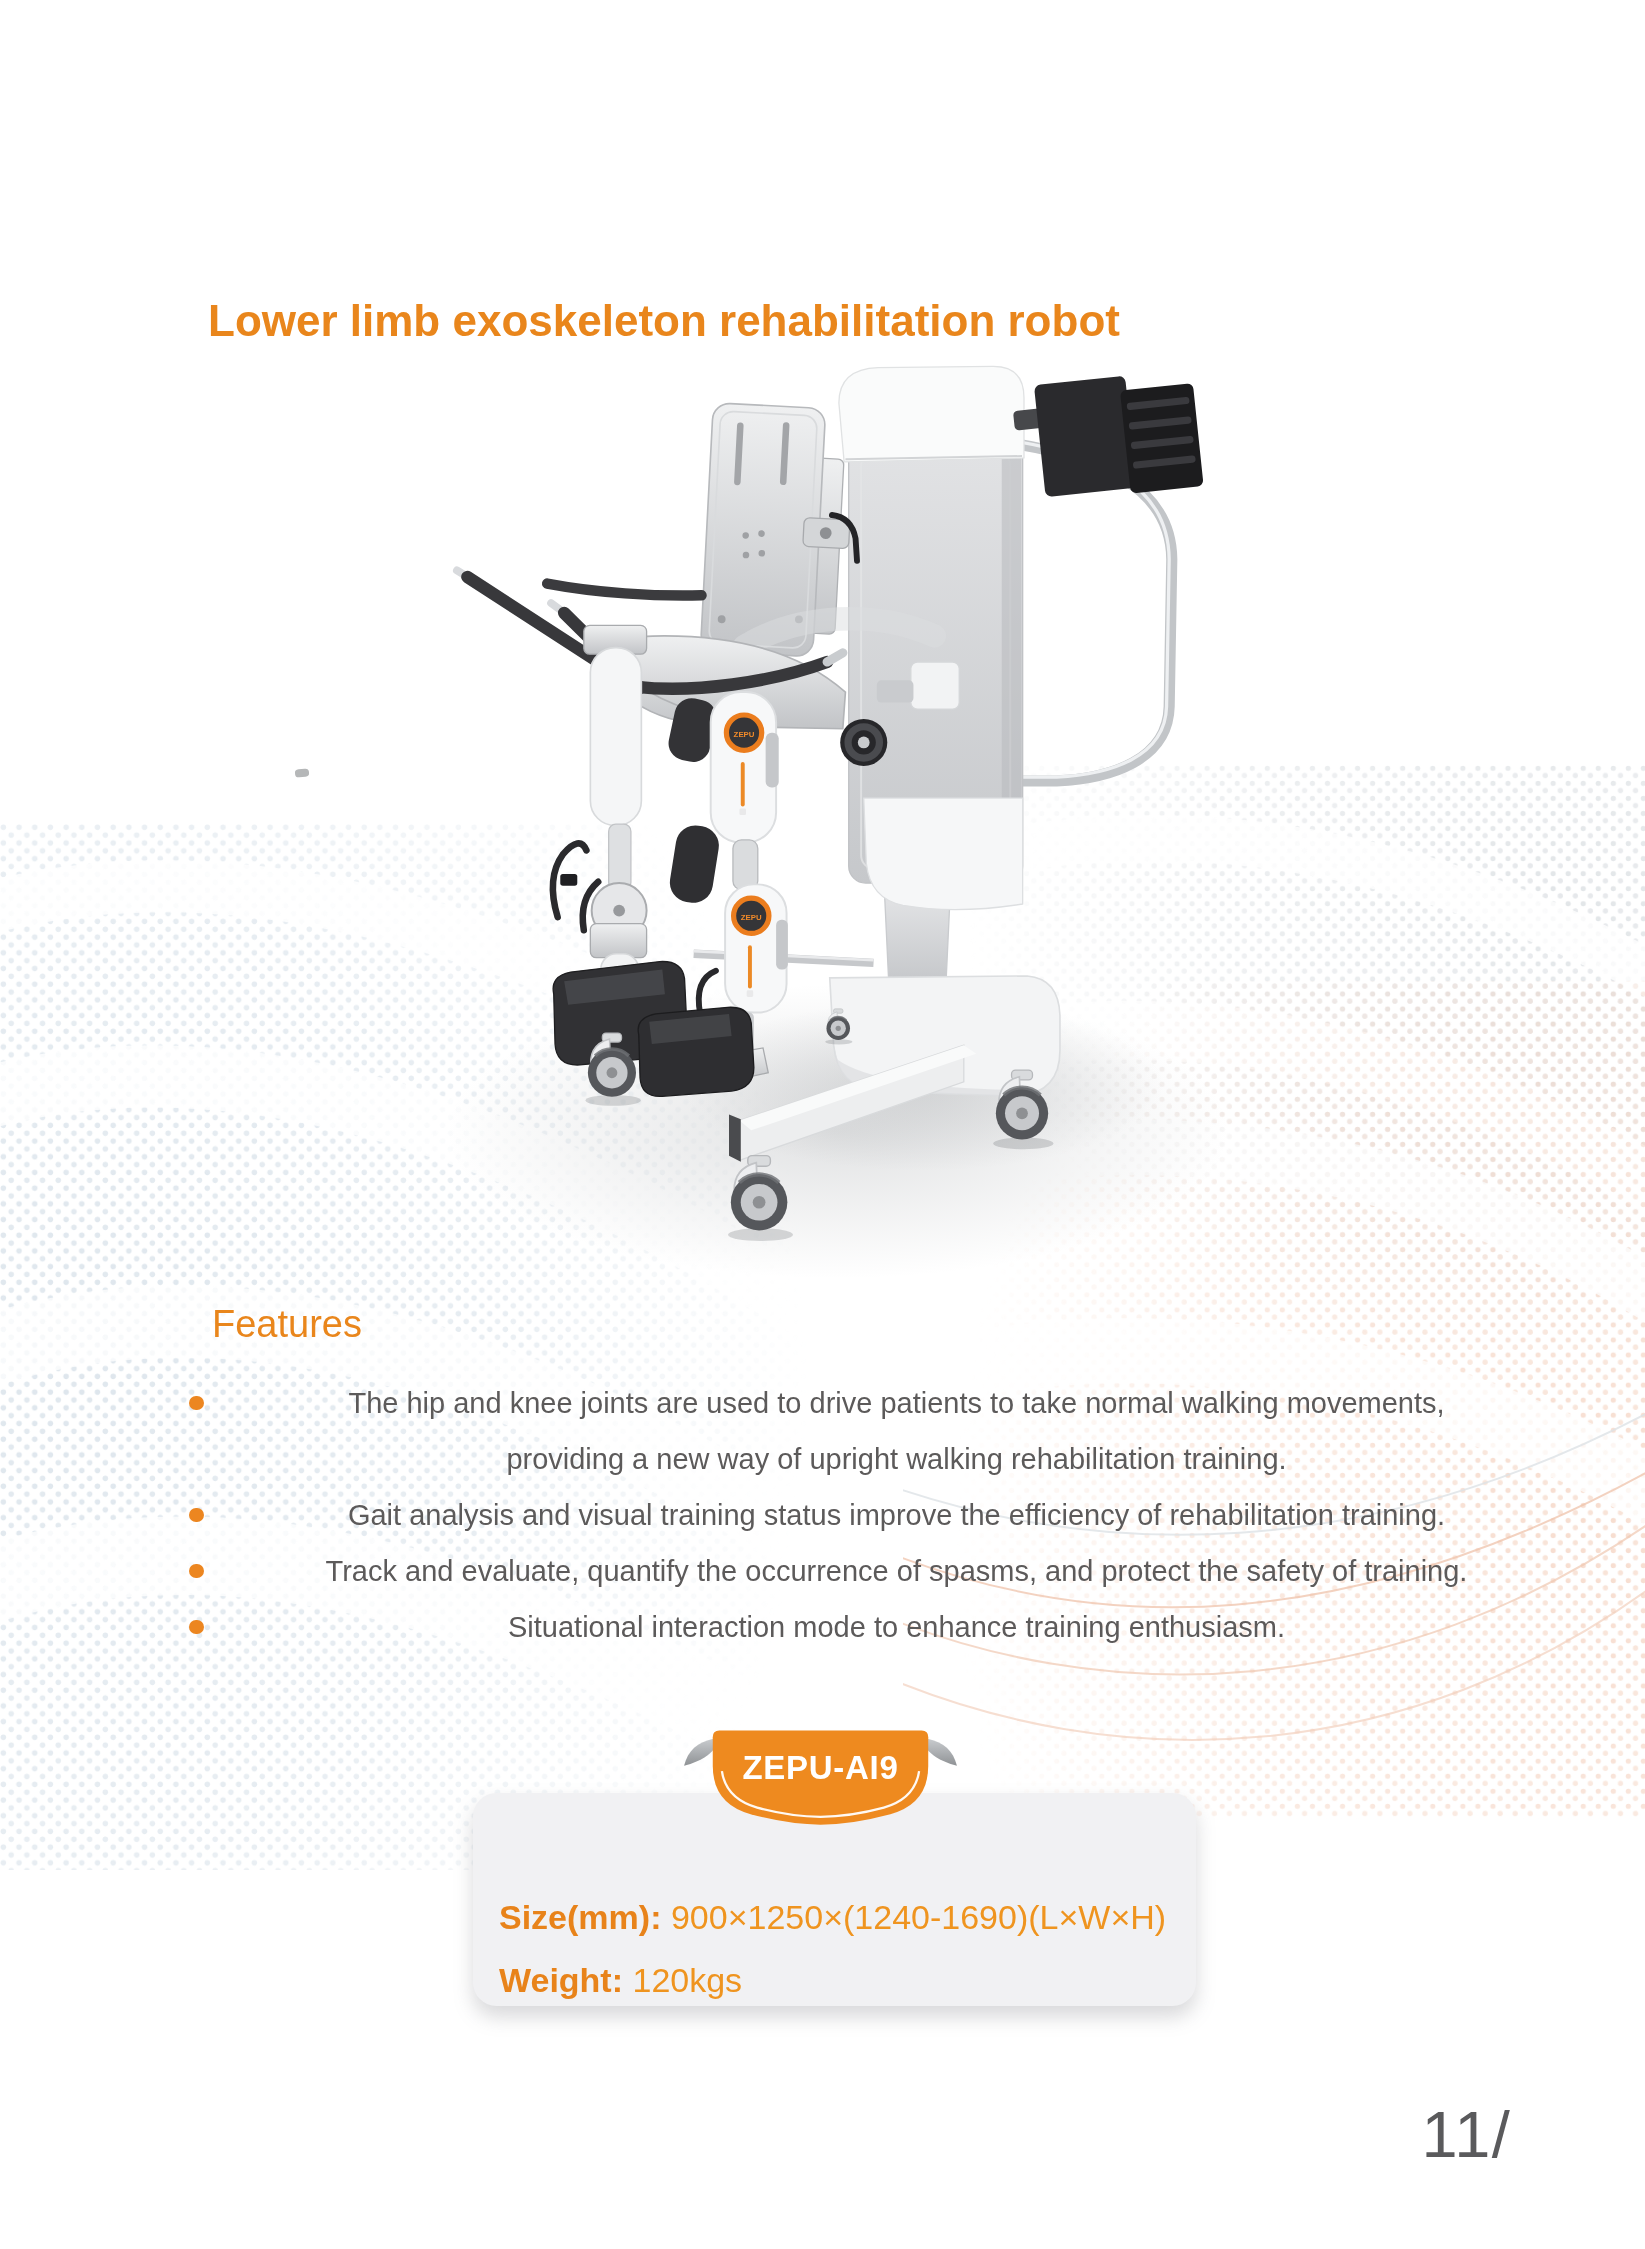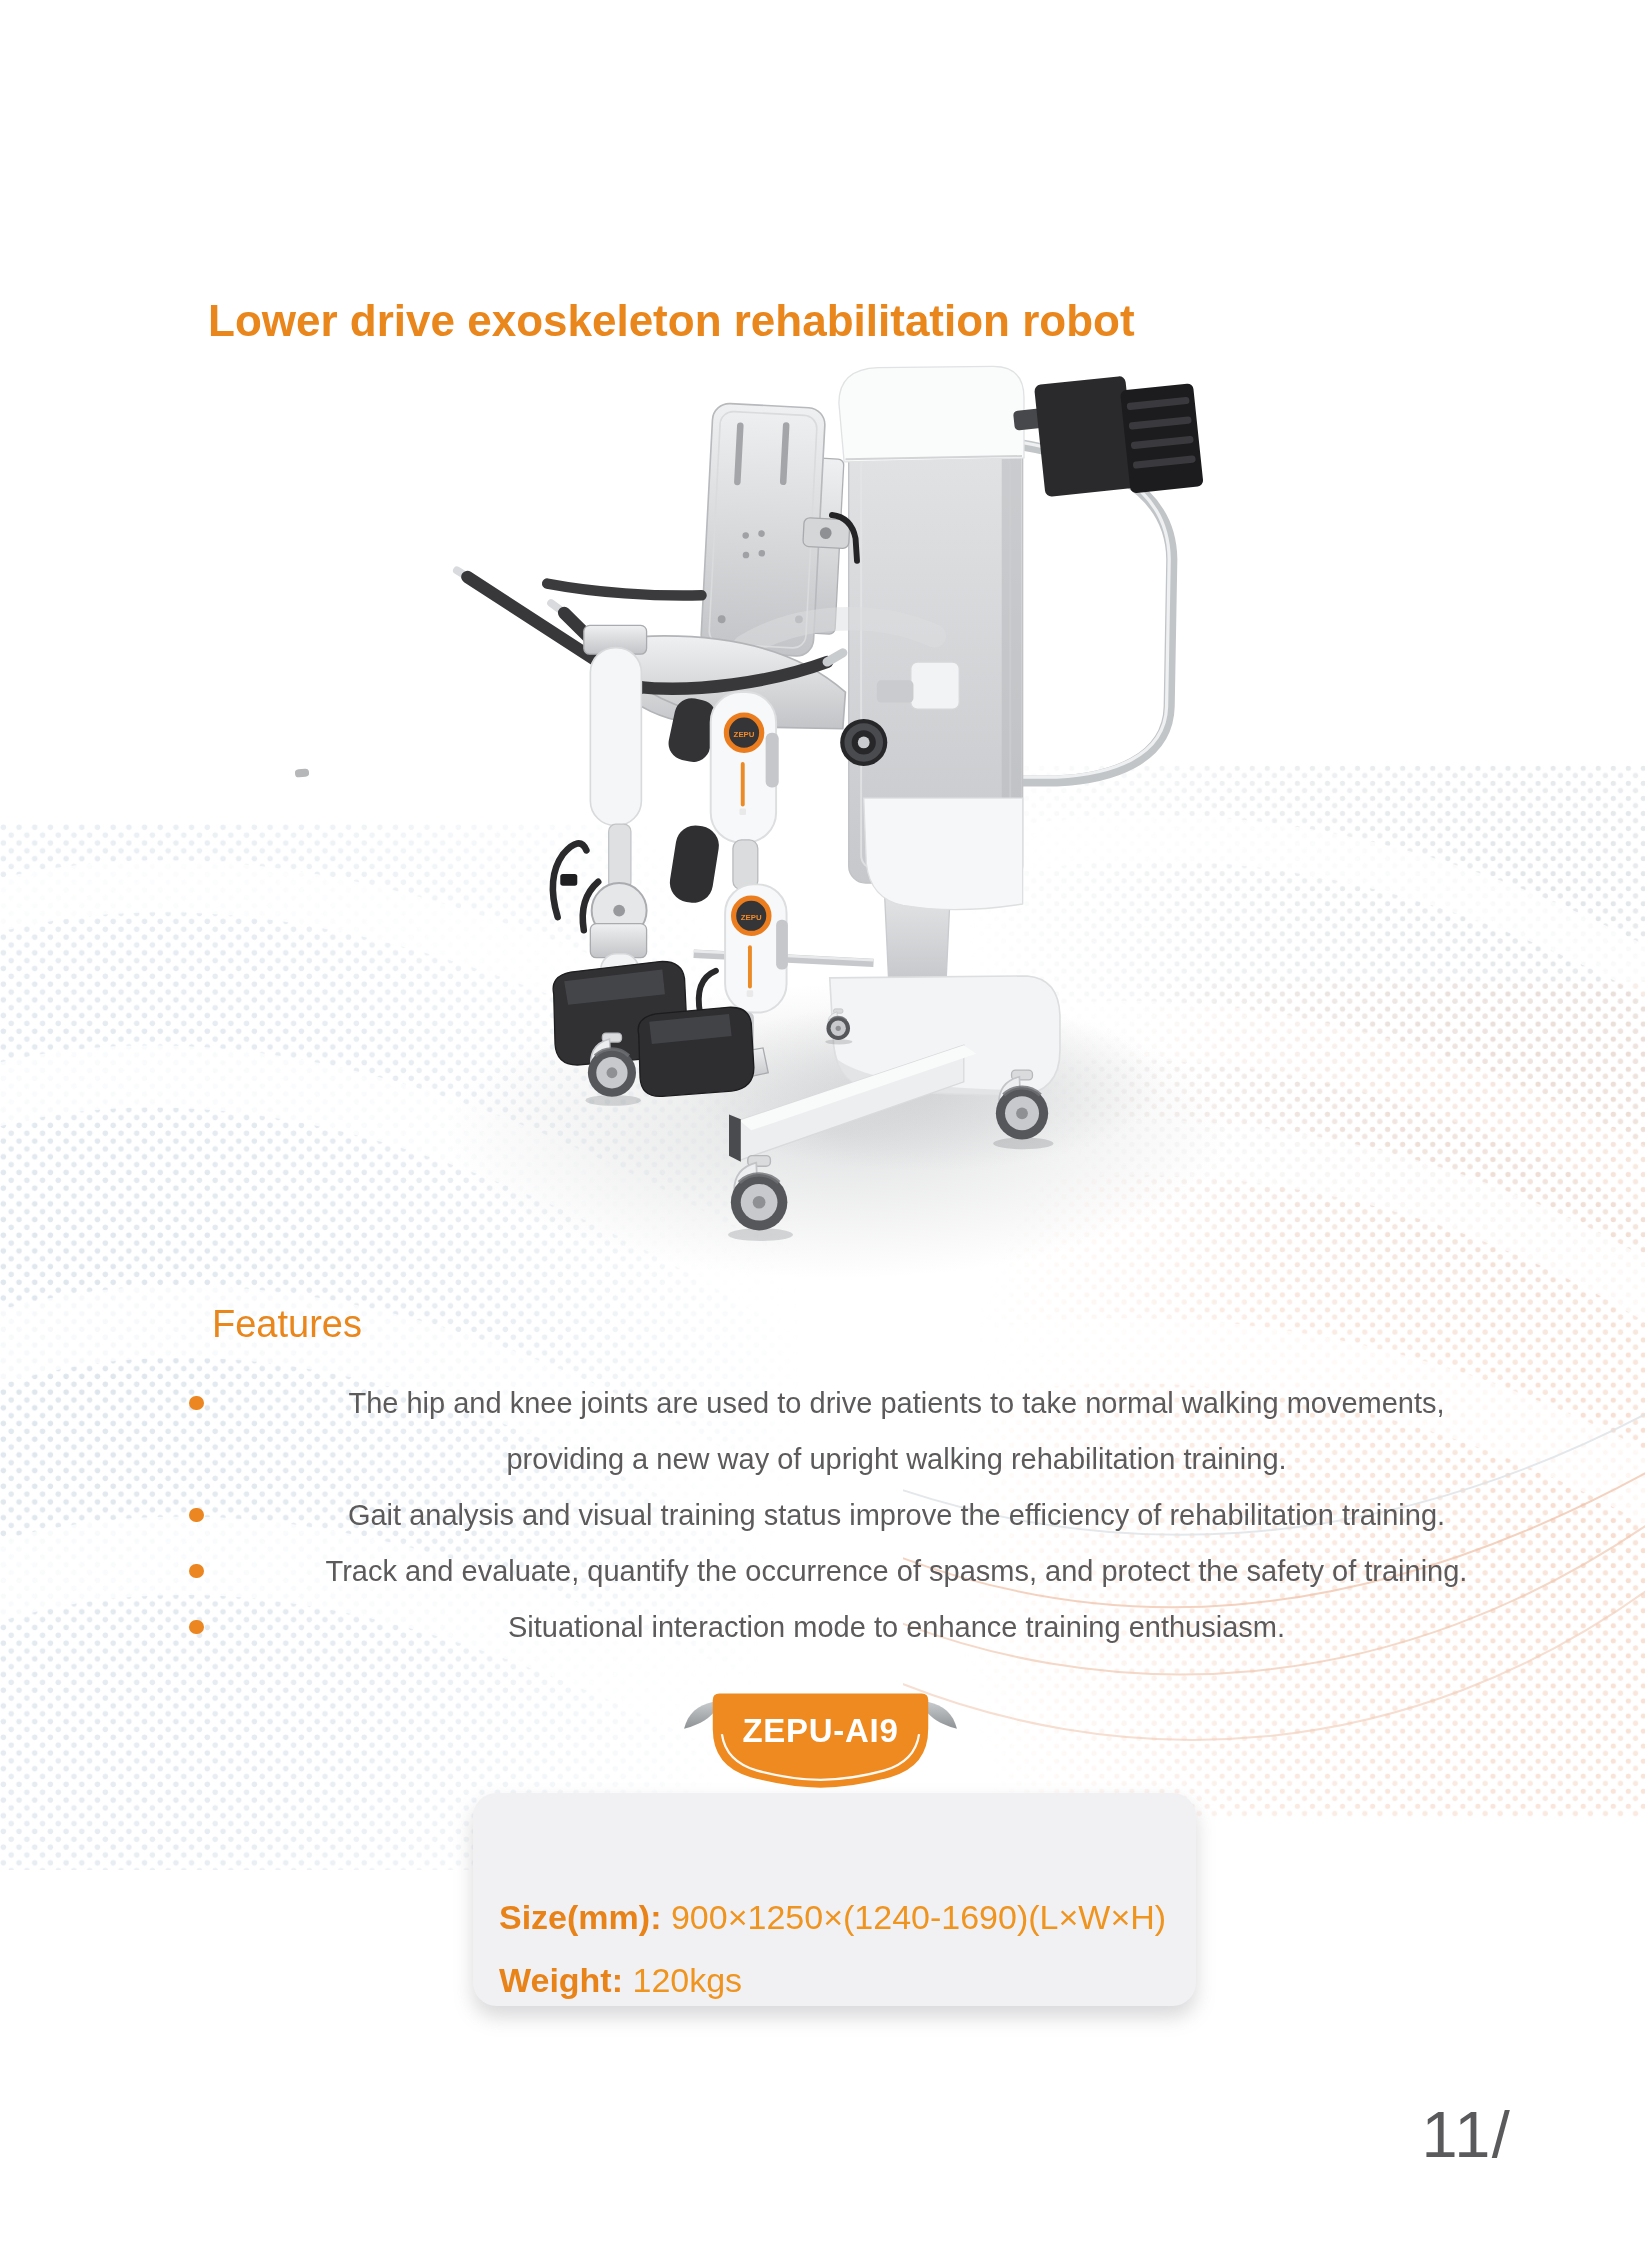--- a/index.html
+++ b/index.html
@@ -11,21 +11,21 @@
         color:#E9861C;letter-spacing:0;white-space:nowrap;}
   .features{position:absolute;left:188px;top:1303px;width:1387px;z-index:2;}
   .features h2{margin:0 0 29px 24px;font-size:38px;font-weight:normal;color:#E9861C;}
   .features ul{list-style:none;margin:0;padding:0;}
   .features li{position:relative;padding-left:30px;font-size:29px;line-height:56px;color:#5C5A5A;
         white-space:pre-line;text-align:center;}
   .features .dot{position:absolute;left:1.3px;top:21px;width:14.4px;height:14.4px;border-radius:50%;
         background:#EC8620;}
   .spec-card{position:absolute;left:473px;top:1793px;width:723px;height:213px;z-index:2;
         background:#F1F1F3;border-radius:23.5px;box-shadow:0 10.5px 19.6px rgba(120,120,125,.28);}
-  .badge{position:absolute;left:680px;top:1691px;width:281px;height:111px;z-index:3;}
+  .badge{position:absolute;left:680px;top:1728px;width:281px;height:111px;z-index:3;}
   .badge svg{position:absolute;left:0;top:0;}
   .badge .badge-label{position:absolute;left:0;top:21px;width:281px;text-align:center;
         font-size:33px;font-weight:bold;color:#ffffff;letter-spacing:0.7px;}
   .spec-line{position:absolute;left:499px;z-index:3;font-size:34px;color:#EC8620;white-space:nowrap;}
   .spec-line .lbl{font-weight:bold;color:#E8831A;}
   .spec-line .val{font-weight:normal;color:#EF941F;}
   .spec-size{top:1864px;}
   .spec-weight{top:1927px;}
   .page-number{position:absolute;right:135px;top:2097px;z-index:2;font-size:65px;color:#5A5A5C;
         letter-spacing:1.3px;}
@@ -99,21 +99,21 @@
       <path d="M -40,950 C 400,820 860,940 1180,1130" stroke="#ffffff" stroke-width="100" fill="none" opacity="0.75"></path>
     </g>
     <g>
       <path d="M -80,1080 C 300,1230 720,1210 1140,990" stroke="#DDE2E6" stroke-width="3" fill="none" opacity="0.8"></path>
       <path d="M -80,1180 C 300,1350 700,1320 1140,1080" stroke="#EFC3AB" stroke-width="3" fill="none" opacity="0.75"></path>
       <path d="M -80,1280 C 320,1460 760,1420 1140,1160" stroke="#F0C8B1" stroke-width="3" fill="none" opacity="0.7"></path>
       <path d="M -60,1380 C 340,1560 780,1520 1140,1260" stroke="#F1CDB8" stroke-width="3" fill="none" opacity="0.65"></path>
     </g>
   </svg>
 
-  <h1 class="page-title">Lower drive exoskeleton rehabilitation robot</h1>
+  <h1 class="page-title">Lower limb exoskeleton rehabilitation robot</h1>
 
   <div class="smudge"></div>
 
   <svg class="robot-svg" viewBox="0 0 1240 1620">
     <defs>
       <linearGradient id="gPanelV" x1="0" y1="0" x2="0" y2="1">
         <stop offset="0" stop-color="#E2E3E5"></stop>
           <stop offset="1" stop-color="#C6C8CB"></stop>
       </linearGradient>
       <linearGradient id="gSilver" x1="0" y1="0" x2="0" y2="1">

